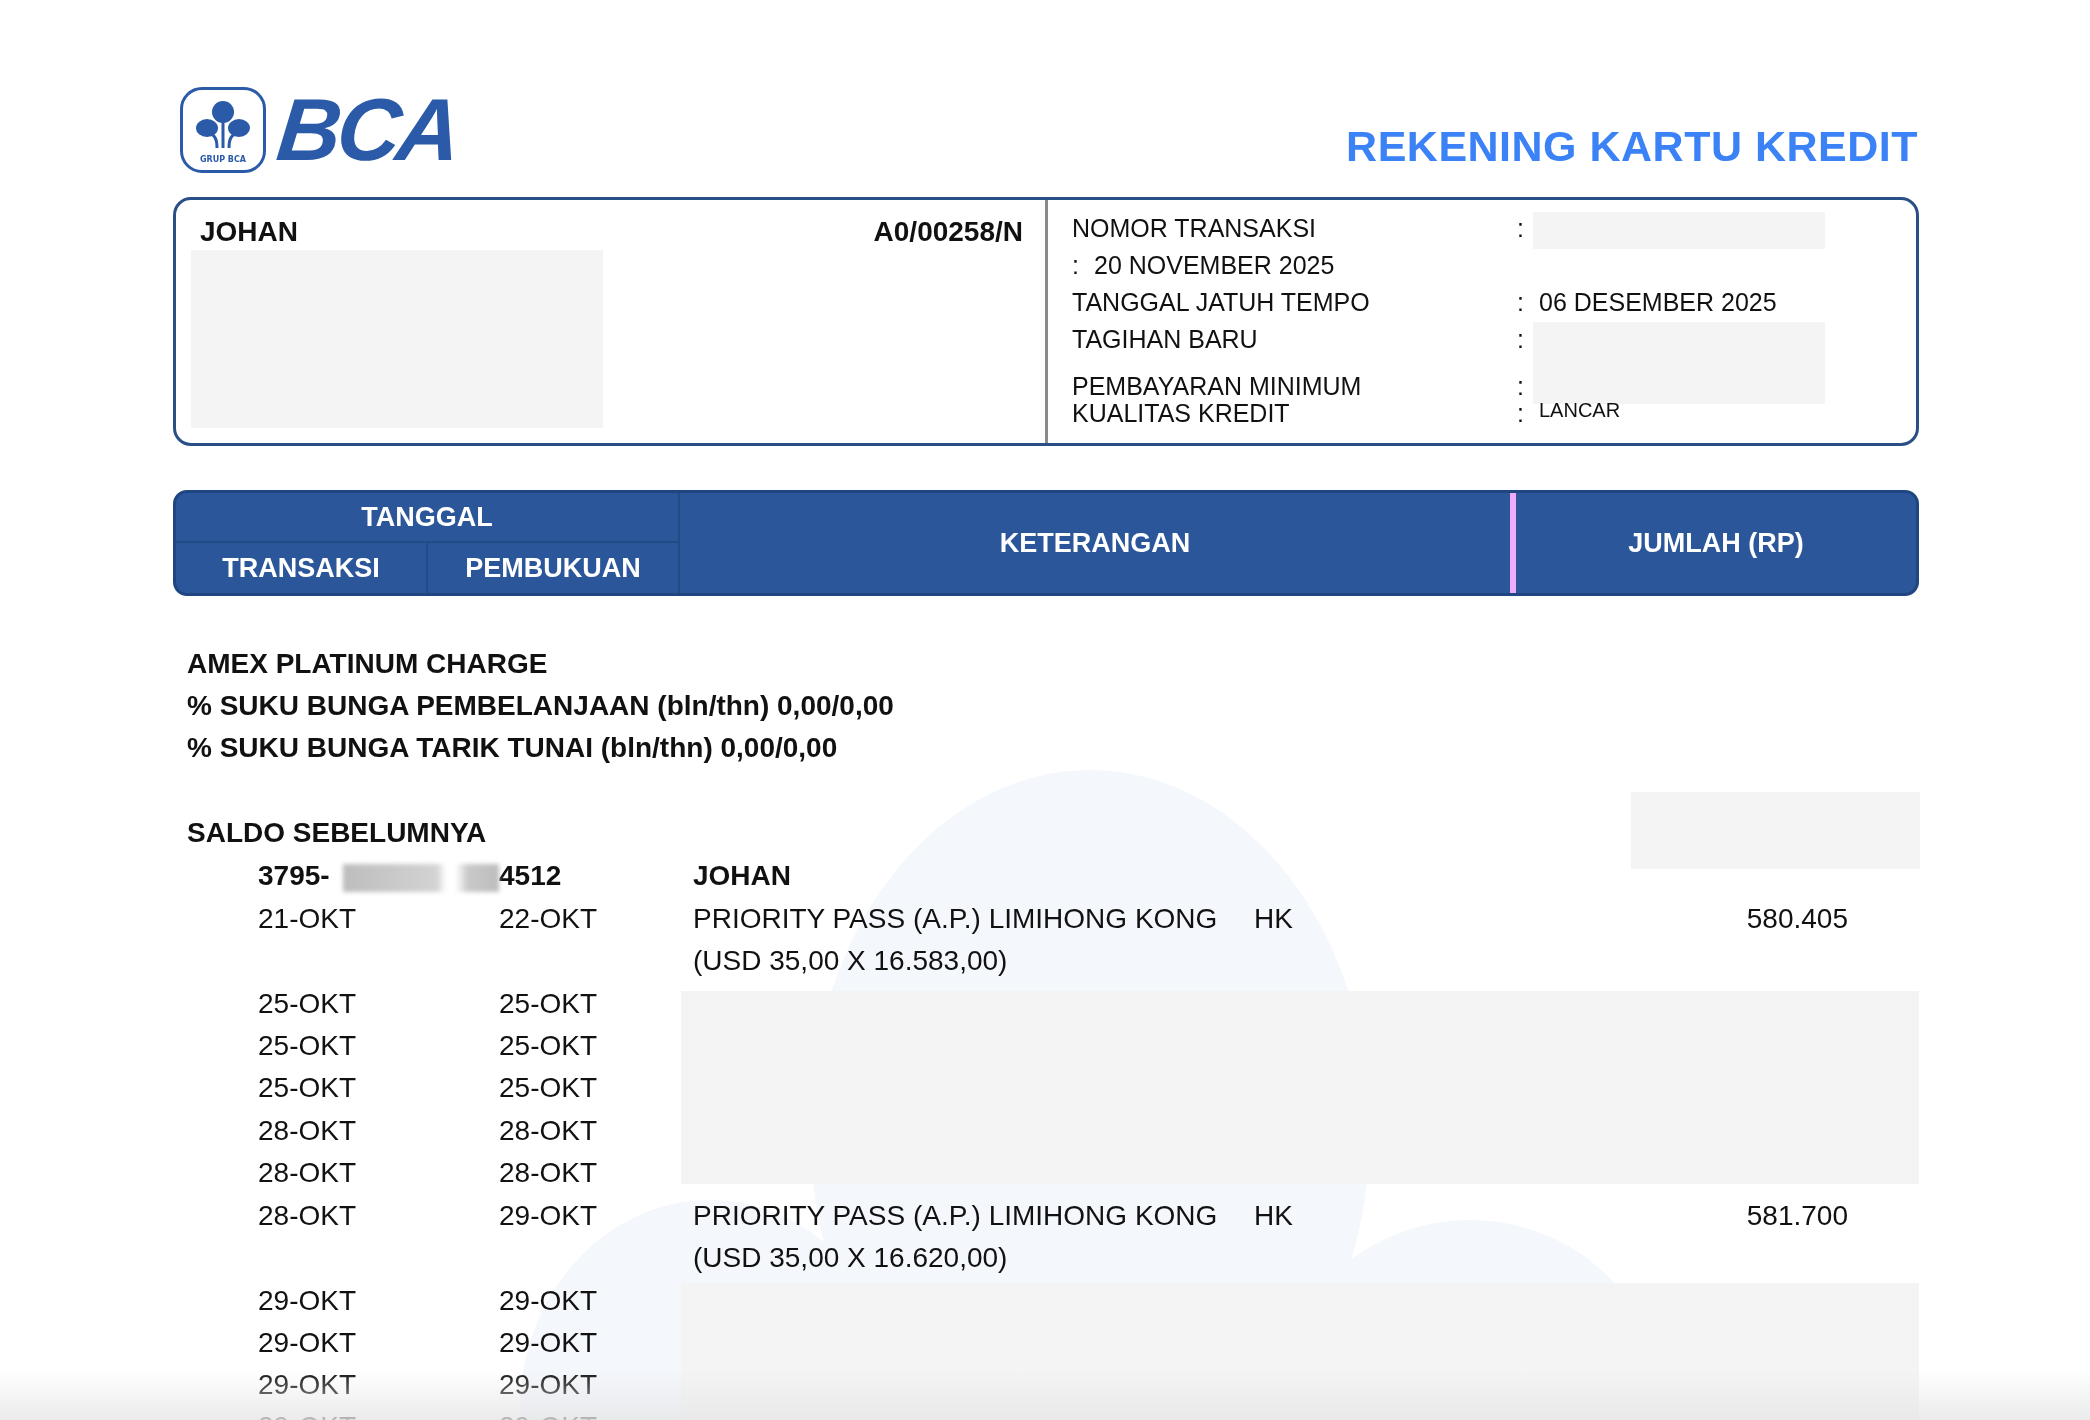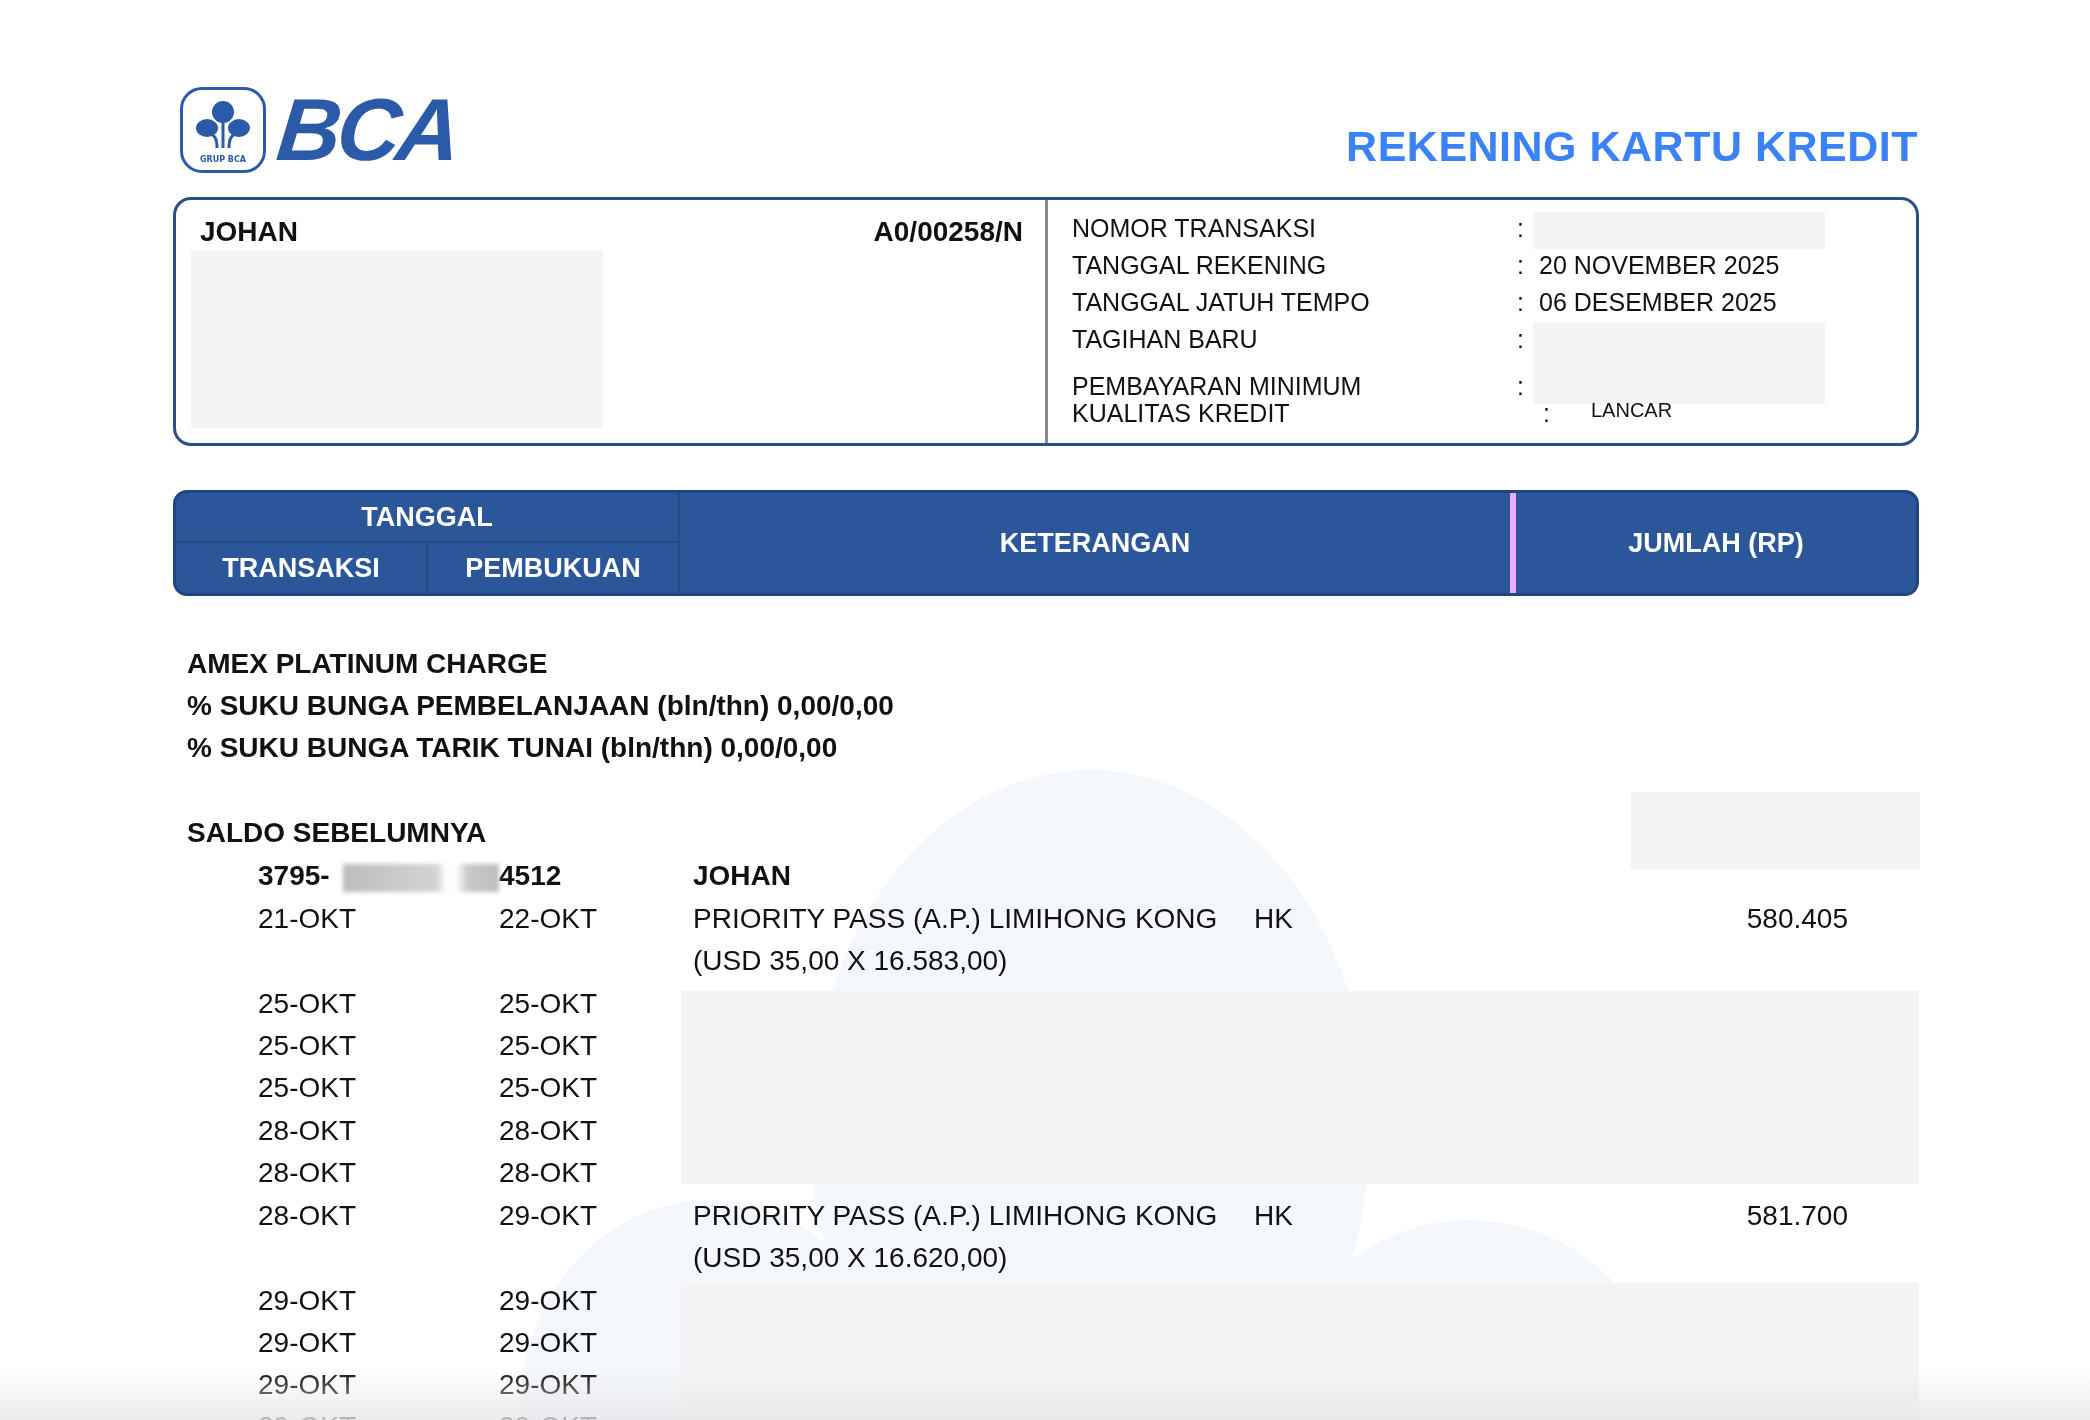--- a/index.html
+++ b/index.html
@@ -80,40 +80,39 @@
   </div>
   <div class="info-right">
     <div class="redact" style="left:485px; top:12px; width:292px; height:37px;"></div>
     <div class="redact" style="left:485px; top:122px; width:292px; height:82px;"></div>
     <div class="info-row" style="top:14px;">
       <span class="info-label">NOMOR TRANSAKSI</span>
       <span class="info-colon">:</span>
       <span class="info-val"></span>
     </div>
     <div class="info-row" style="top:51px;">
-      <span class="info-label">TANGGAL REKENING</span>
       <span class="info-colon">:</span>
       <span class="info-val">20 NOVEMBER 2025</span>
     </div>
     <div class="info-row" style="top:88px;">
       <span class="info-label">TANGGAL JATUH TEMPO</span>
       <span class="info-colon">:</span>
       <span class="info-val">06 DESEMBER 2025</span>
     </div>
     <div class="info-row" style="top:125px;">
       <span class="info-label">TAGIHAN BARU</span>
       <span class="info-colon">:</span>
       <span class="info-val"></span>
     </div>
     <div class="info-row" style="top:172px;align-items:center;">
       <span class="info-label">PEMBAYARAN MINIMUM</span>
       <span class="info-colon">:</span>
       <span class="info-val"></span>
     </div>
-    <div class="info-row" style="top:199px;gap:26px;">
+    <div class="info-row" style="top:199px;">
       <span class="info-label">KUALITAS KREDIT</span>
       <span class="info-colon">:</span>
       <span class="info-val" style="font-size:20px;">LANCAR</span>
     </div>
   </div>
 </div>
 
 <div class="abs thead">
   <div class="th-cell th-tanggal">TANGGAL</div>
   <div class="th-cell th-trans">TRANSAKSI</div>

